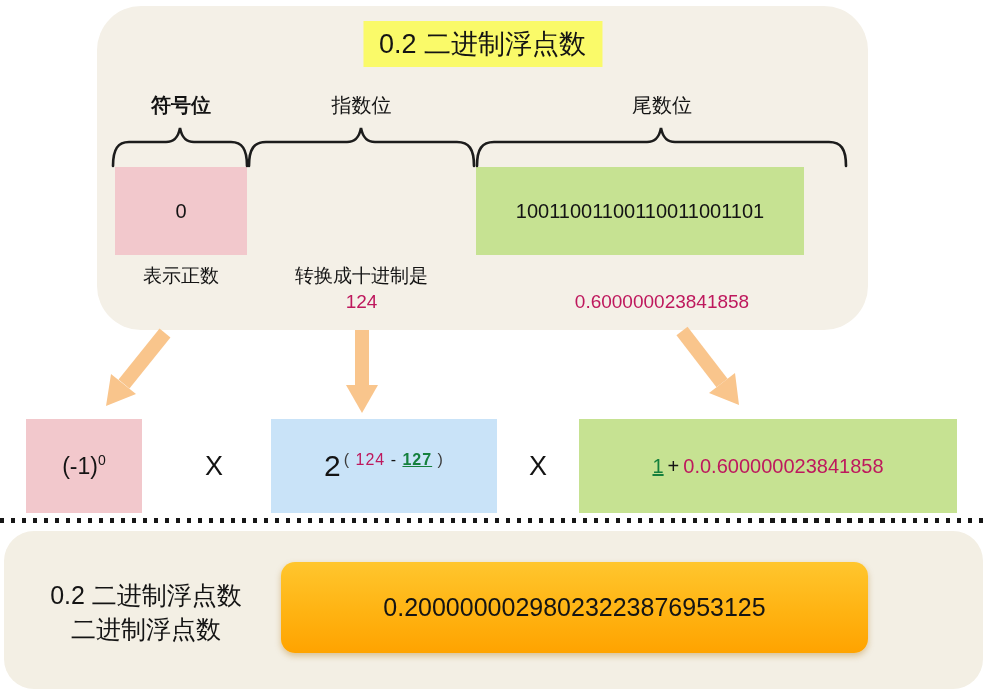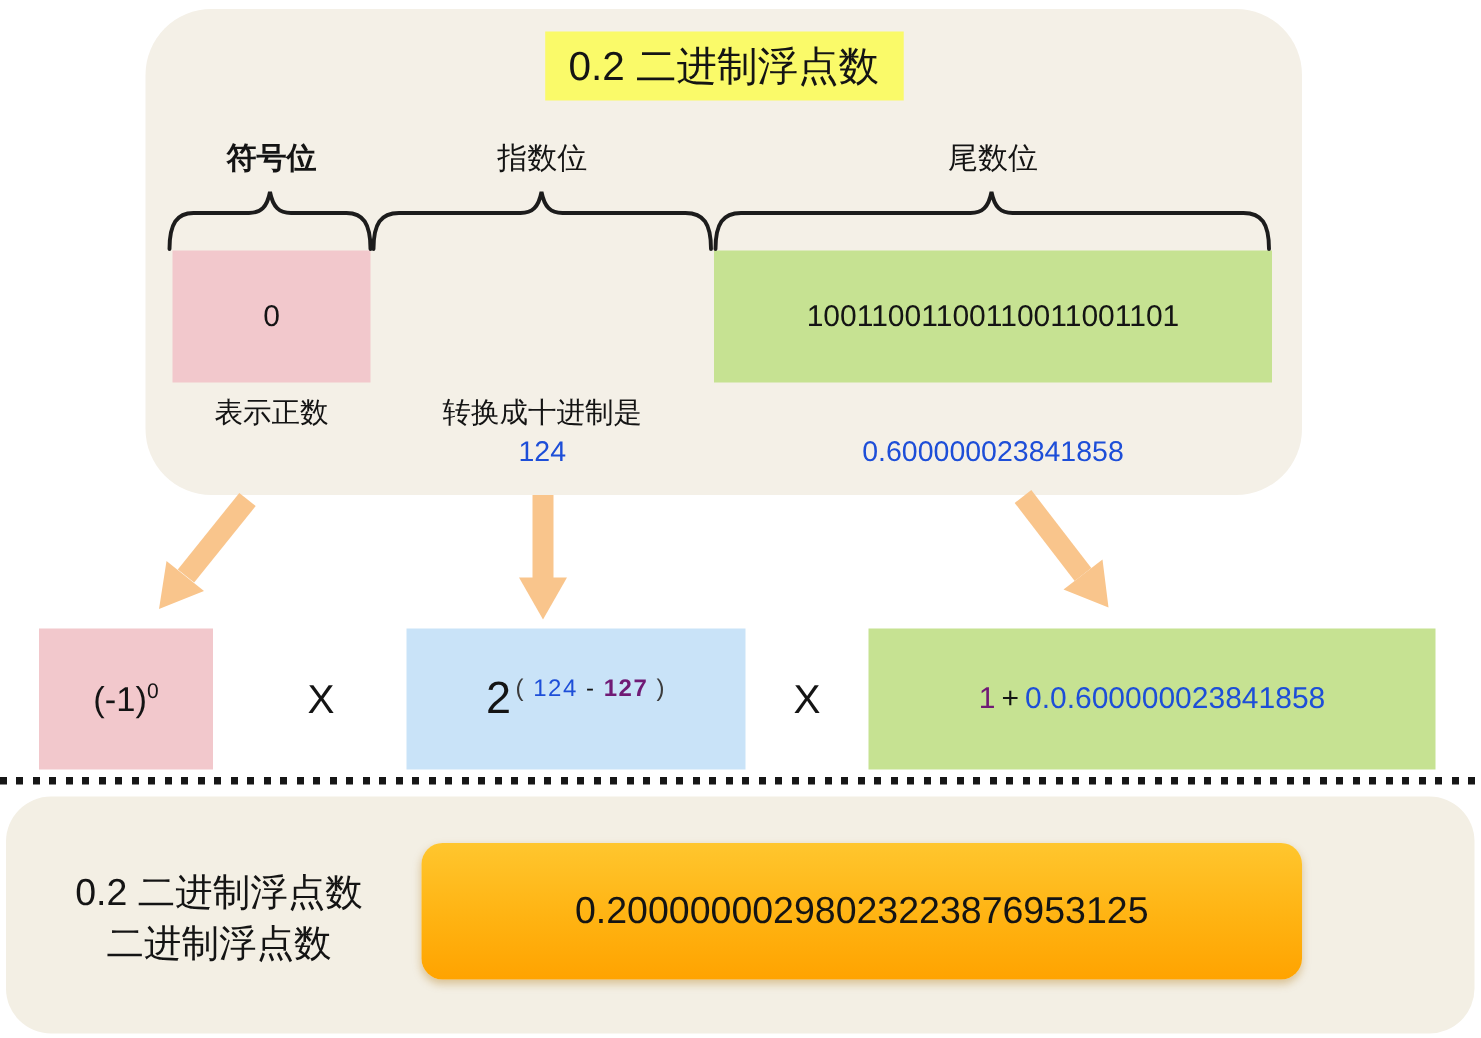--- a/index.html
+++ b/index.html
@@ -13,28 +13,28 @@
             padding:5px 16px;font-size:27px;white-space:nowrap;}
   .seg-label{top:86px;font-size:20px;text-align:center;}
   .lab-sign{left:18px;width:132px;font-weight:bold;}
   .lab-exp{left:151px;width:227px;}
   .lab-man{left:379px;width:372px;}
 
   .bit-box{top:161px;height:88px;display:flex;align-items:center;justify-content:center;
            font-size:20px;}
   .box-sign{left:18px;width:132px;background:#F2C8CC;}
   .box-exp{left:151px;width:227px;background:#C9E3F8;}
-  .box-man{left:379px;width:372px;background:#C6E292;}
+  .box-man{left:379px;width:328px;background:#C6E292;}
 
   .caption{top:257px;font-size:19px;line-height:26px;text-align:center;}
   .cap-sign{left:8px;width:152px;}
   .cap-exp{left:151px;width:227px;}
   .cap-man{left:379px;width:372px;}
-  .blue{color:#1d4ed8;}
-  .red{color:#701a75;}
+  .blue{color:#be185d;}
+  .red{color:#15803d;text-decoration:underline;}
 
   
   .overlay{left:0;top:0;width:987px;height:692px;pointer-events:none;}
   .brace{fill:none;stroke:#1c1c1c;stroke-width:2.6;stroke-linecap:round;}
   .arrow-line{stroke:#F9C58C;stroke-width:14;}
   .arrow-head{fill:#F9C58C;}
 
   
   .f-box{top:419px;height:94px;display:flex;align-items:center;justify-content:center;}
   .f-sign{left:26px;width:116px;background:#F2C8CC;font-size:23px;}

